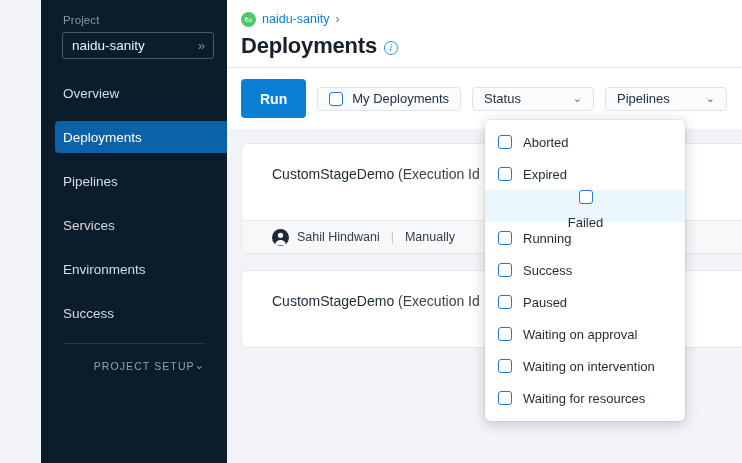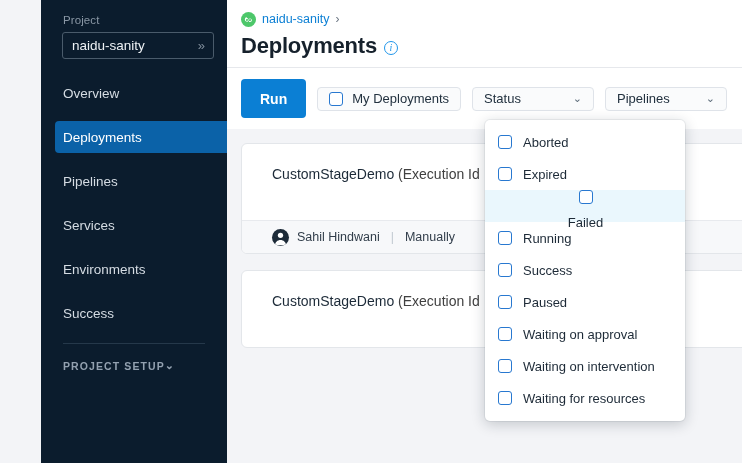--- a/index.html
+++ b/index.html
@@ -51,22 +51,22 @@
     margin-left: 14px;
     padding-left: 8px;
     border-radius: 4px 0 0 4px;
   }
   .nav-sep {
     height: 1px; background: #25384a; margin: 14px 22px 0 22px;
   }
   .nav-section {
     margin-top: 15px;
     padding: 0 22px 0 22px;
-    display: flex; align-items: center; justify-content: flex-start;
-    color: #93a1b0; font-size: 10.5px; letter-spacing: 1.1px; font-weight: bold;
+    display: flex; align-items: center; justify-content: flex-end;
+    color: #93a1b0; font-size: 10.5px; letter-spacing: 1.1px; font-weight: normal;
     cursor: pointer;
   }
   .nav-section .sec-chev { font-size: 11px; color: #93a1b0; }
 
   
   .main {
     flex: 1; height: 463px; position: relative; background: #ffffff;
     display: flex; flex-direction: column;
   }
   .header {

